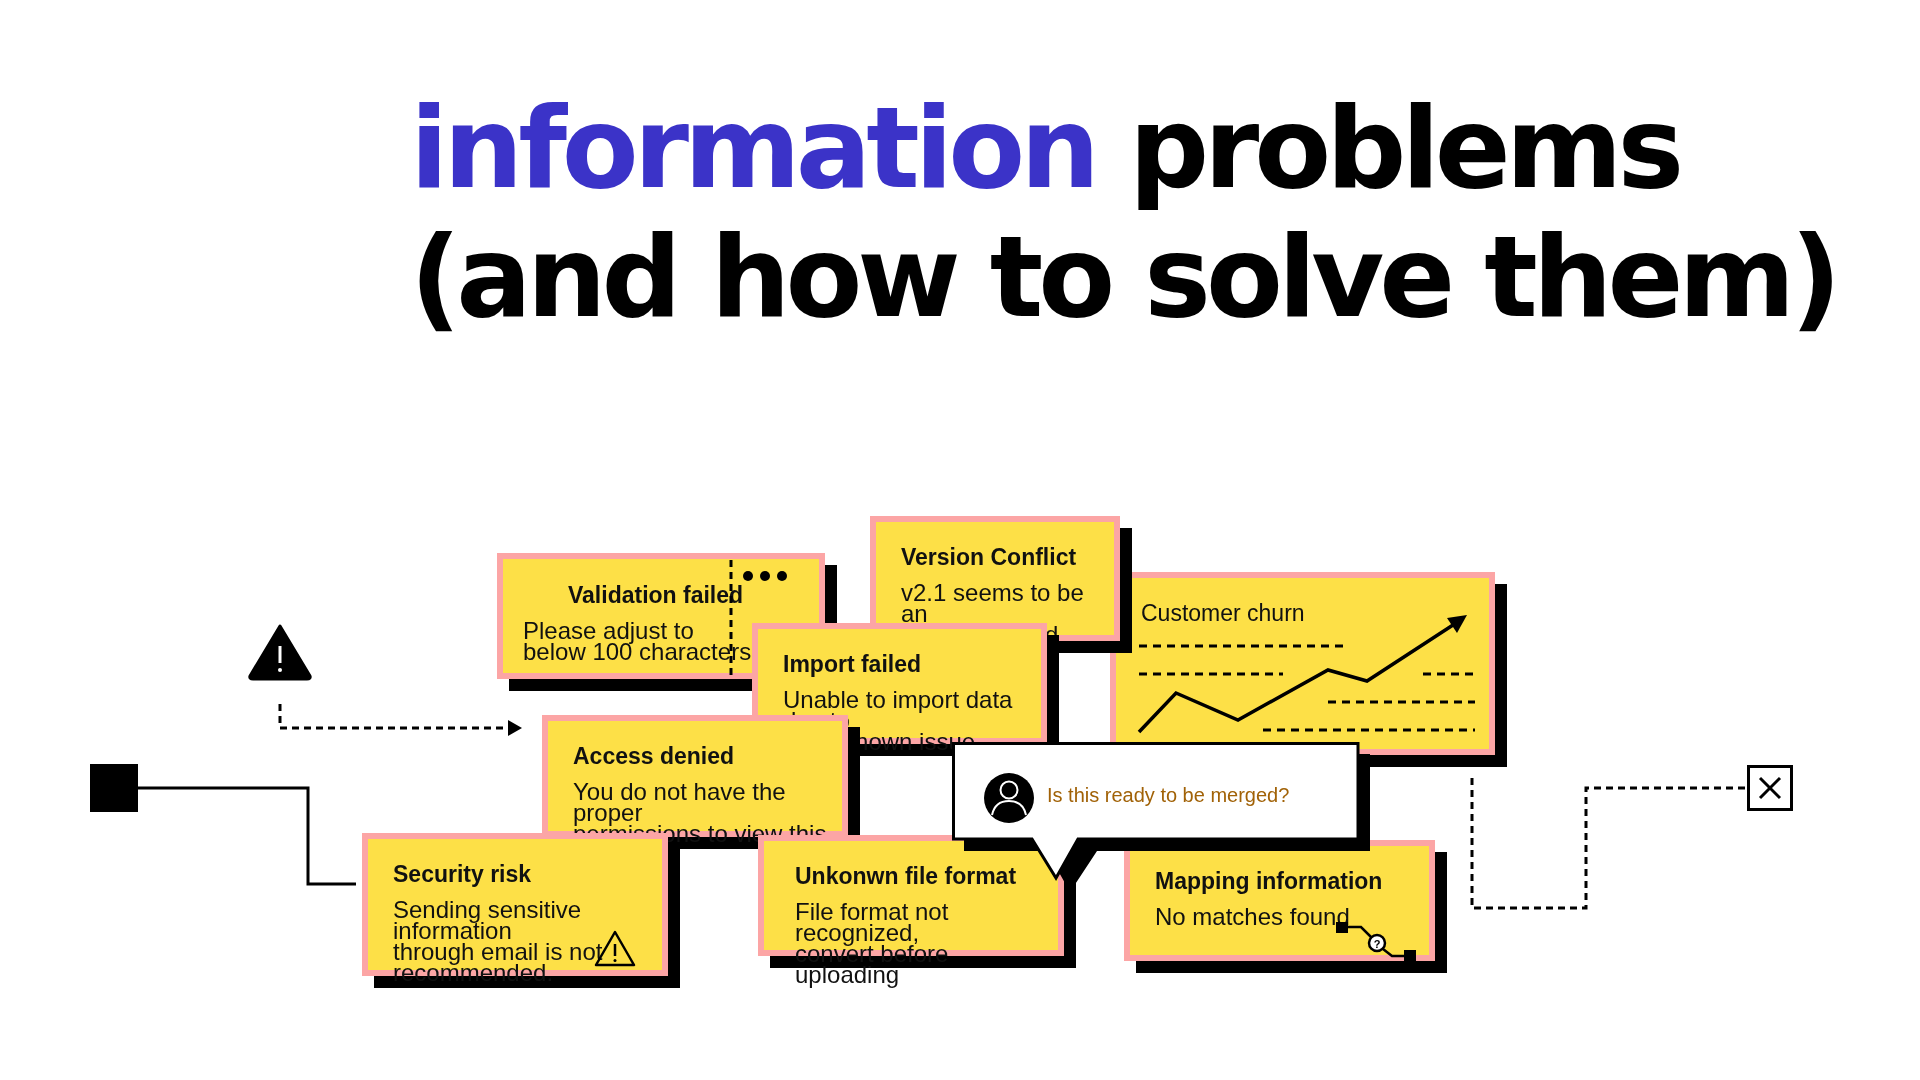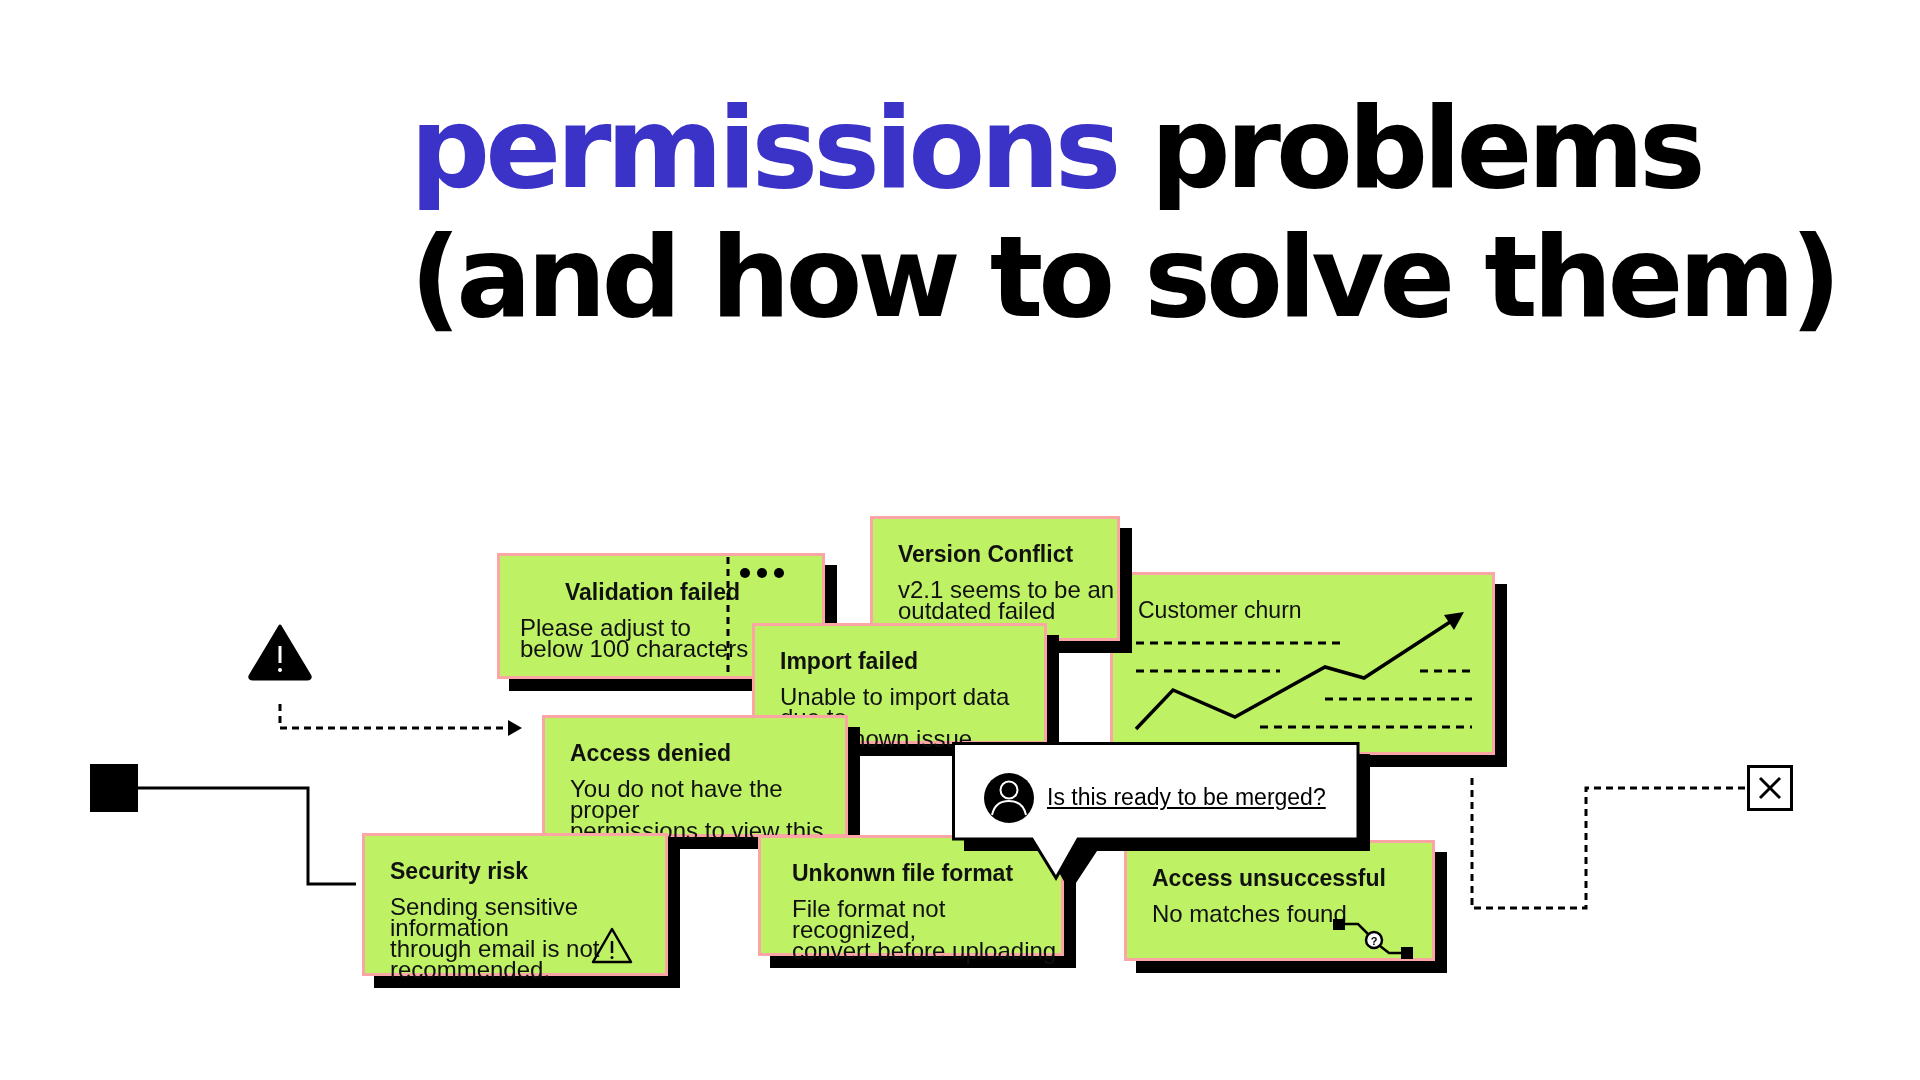--- a/index.html
+++ b/index.html
@@ -4,33 +4,33 @@
   <style>
     html, body { margin:0; padding:0; background:#ffffff; }
     body { width:1920px; height:1080px; position:relative; overflow:hidden;
            font-family:"Liberation Sans", sans-serif; color:#000; }
     .title { position:absolute; left:410px; top:84px; margin:0;
              font-family:"DejaVu Sans", sans-serif; font-weight:bold;
              font-size:112px; line-height:129px; letter-spacing:-5px; color:#000; }
     .title .line { display:block; white-space:nowrap; }
     .accent { color:#3b33c8; }
 
-    .card { position:absolute; background:#bef264; border:3px solid #fca5a5;
+    .card { position:absolute; background:#fde047; border:6px solid #fca5a5;
             box-shadow:12px 12px 0 #000; box-sizing:border-box; }
     .card .head { position:absolute; font-family:"Liberation Sans", sans-serif;
                   font-weight:bold; font-size:23px; color:#111; white-space:nowrap; }
     .card .body { position:absolute; font-family:"Liberation Sans", sans-serif;
                   font-size:24px; line-height:21px; color:#111; }
     svg { position:absolute; overflow:visible; }
   </style>
 </head>
 <body>
 
 <h1 class="title">
-  <span class="line"><span class="accent">permissions</span><span> problems</span></span>
+  <span class="line"><span class="accent">information</span><span> problems</span></span>
   <span class="line">(and how to solve them)</span>
 </h1>
 
 <svg width="1920" height="1080" style="left:0;top:0;">
 
   <polyline points="138,788 308,788 308,884 356,884" fill="none" stroke="#000" stroke-width="3"></polyline>
 
   <polyline points="280,704 280,728 508,728" fill="none" stroke="#000" stroke-width="3" stroke-dasharray="7,5"></polyline>
   <polygon points="508,720 522,728 508,736" fill="#000"></polygon>
 
@@ -121,21 +121,21 @@
 
 <div class="card" style="left:758px;top:835px;width:306px;height:121px;">
   <div class="head" style="left:31px;top:22px;text-align:right;">Unkonwn file format</div>
   <div class="body" style="left:31px;top:60px;">
     <div>File format not recognized,</div>
     <div>convert before uploading</div>
   </div>
 </div>
 
 <div class="card" style="left:1124px;top:840px;width:311px;height:121px;">
-  <div class="head" style="left:25px;top:22px;">Access unsuccessful</div>
+  <div class="head" style="left:25px;top:22px;">Mapping information</div>
   <div class="body" style="left:25px;top:60px;">
     <div>No matches found</div>
   </div>
   <svg width="90" height="40" style="left:206px;top:76px;">
     <rect x="0" y="0" width="12" height="11" fill="#000"></rect>
     <polyline points="12,5 25,5 35,15" fill="none" stroke="#000" stroke-width="2.5"></polyline>
     <circle cx="41" cy="21" r="8" fill="#fff" stroke="#000" stroke-width="2.5"></circle>
     <text x="41" y="25.5" font-size="11" font-family="Liberation Sans, sans-serif" font-weight="bold" text-anchor="middle">?</text>
     <polyline points="47,27 56,34 68,34" fill="none" stroke="#000" stroke-width="2.5"></polyline>
     <rect x="68" y="28" width="12" height="12" fill="#000"></rect>
@@ -147,14 +147,14 @@
 
     <path d="M12,12 L418,12 L418,109 L145,109 L118,150 L95,109 L12,109 Z" fill="#000"></path>
 
     <path d="M1.5,1.5 L406,1.5 L406,97 L126,97 L104,136 L80,97 L1.5,97 Z" fill="#fff" stroke="#000" stroke-width="3" stroke-linejoin="miter"></path>
   </svg>
   <svg width="52" height="52" style="left:31px;top:30px;">
     <circle cx="26" cy="26" r="25" fill="#000"></circle>
     <circle cx="26" cy="18" r="8.5" fill="none" stroke="#fff" stroke-width="2"></circle>
     <path d="M9,43 Q12,29 26,29 Q40,29 43,43" fill="none" stroke="#fff" stroke-width="2"></path>
   </svg>
-  <div style="position:absolute;left:95px;top:42px;font-family:'Liberation Sans',sans-serif;font-size:23px;color:#000000;white-space:nowrap;text-decoration:underline;">Is this ready to be merged?</div>
+  <div style="position:absolute;left:95px;top:42px;font-family:'Liberation Sans',sans-serif;font-size:20px;color:#a16207;white-space:nowrap;">Is this ready to be merged?</div>
 </div>
 
 </body></html>

